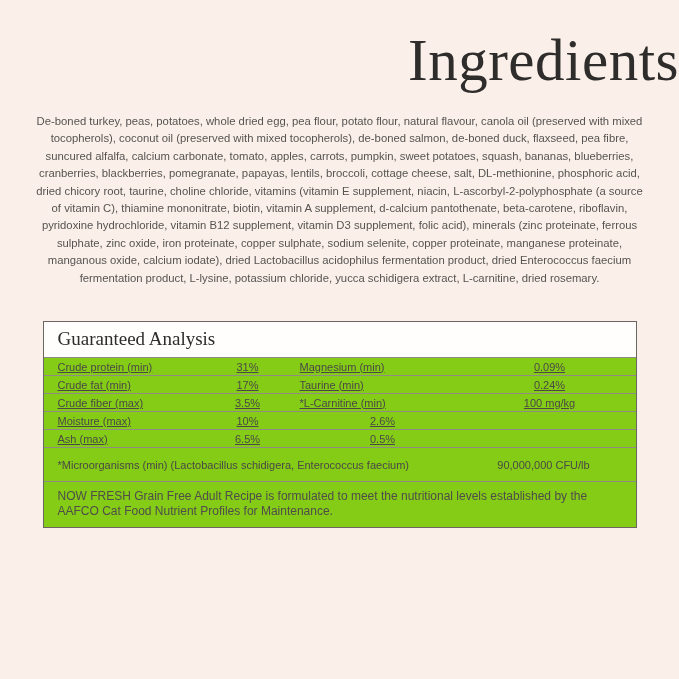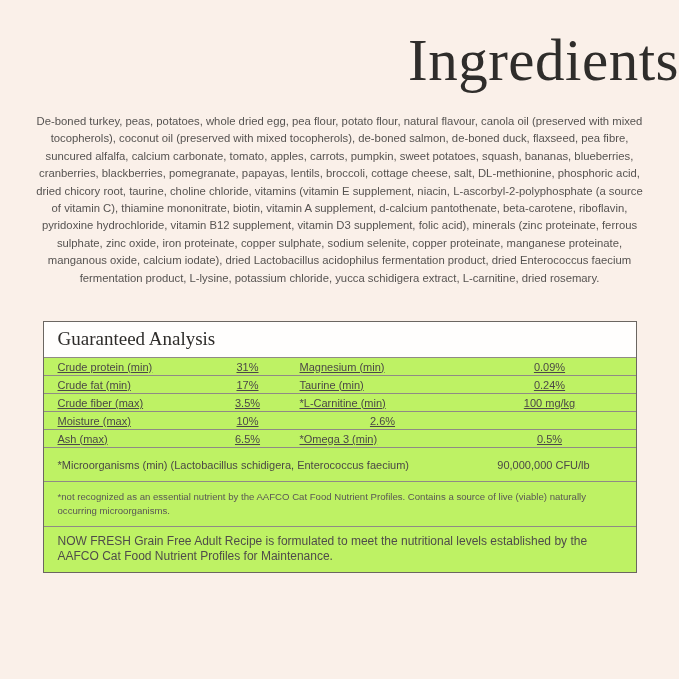--- a/index.html
+++ b/index.html
@@ -25,21 +25,21 @@
     margin: 23px auto 0;
     text-align: center;
     font-size: 11.3px;
     line-height: 17.4px;
     color: #565351;
   }
   .ga-table {
     width: 594px;
     margin: 34px auto 0;
     border: 1px solid #6b6661;
-    background: #bef264;
+    background: #84cc16;
   }
   .ga-header {
     background: #fffefd;
     border-bottom: 1px solid #908b85;
     padding: 6px 14px 7px;
     font-family: "Liberation Serif", "DejaVu Serif", serif;
     font-size: 19px;
     color: #2e2c2a;
   }
   .ga-row {
@@ -115,27 +115,25 @@
 
   <div class="ga-row">
     <div class="cell-l">Moisture (max)</div>
     <div class="cell-v">10%</div>
     <div class="cell-v cell-v2">2.6%</div>
   </div>
 
   <div class="ga-row">
     <div class="cell-l">Ash (max)</div>
     <div class="cell-v">6.5%</div>
-    <div class="cell-l cell-l2">*Omega 3 (min)</div>
     <div class="cell-v cell-v2">0.5%</div>
   </div>
 
 </div>
 
   <div class="ga-micro">
     <div class="micro-label">*Microorganisms (min) (Lactobacillus schidigera, Enterococcus faecium)</div>
     <div class="micro-value">90,000,000 CFU/lb</div>
   </div>
 
-  <div class="ga-footnote">*not recognized as an essential nutrient by the AAFCO Cat Food Nutrient Profiles. Contains a source of live (viable) naturally occurring microorganisms.</div>
 
   <div class="ga-statement">NOW FRESH Grain Free Adult Recipe is formulated to meet the nutritional levels established by the AAFCO Cat Food Nutrient Profiles for Maintenance.</div>
 </section>
 
 </body></html>

